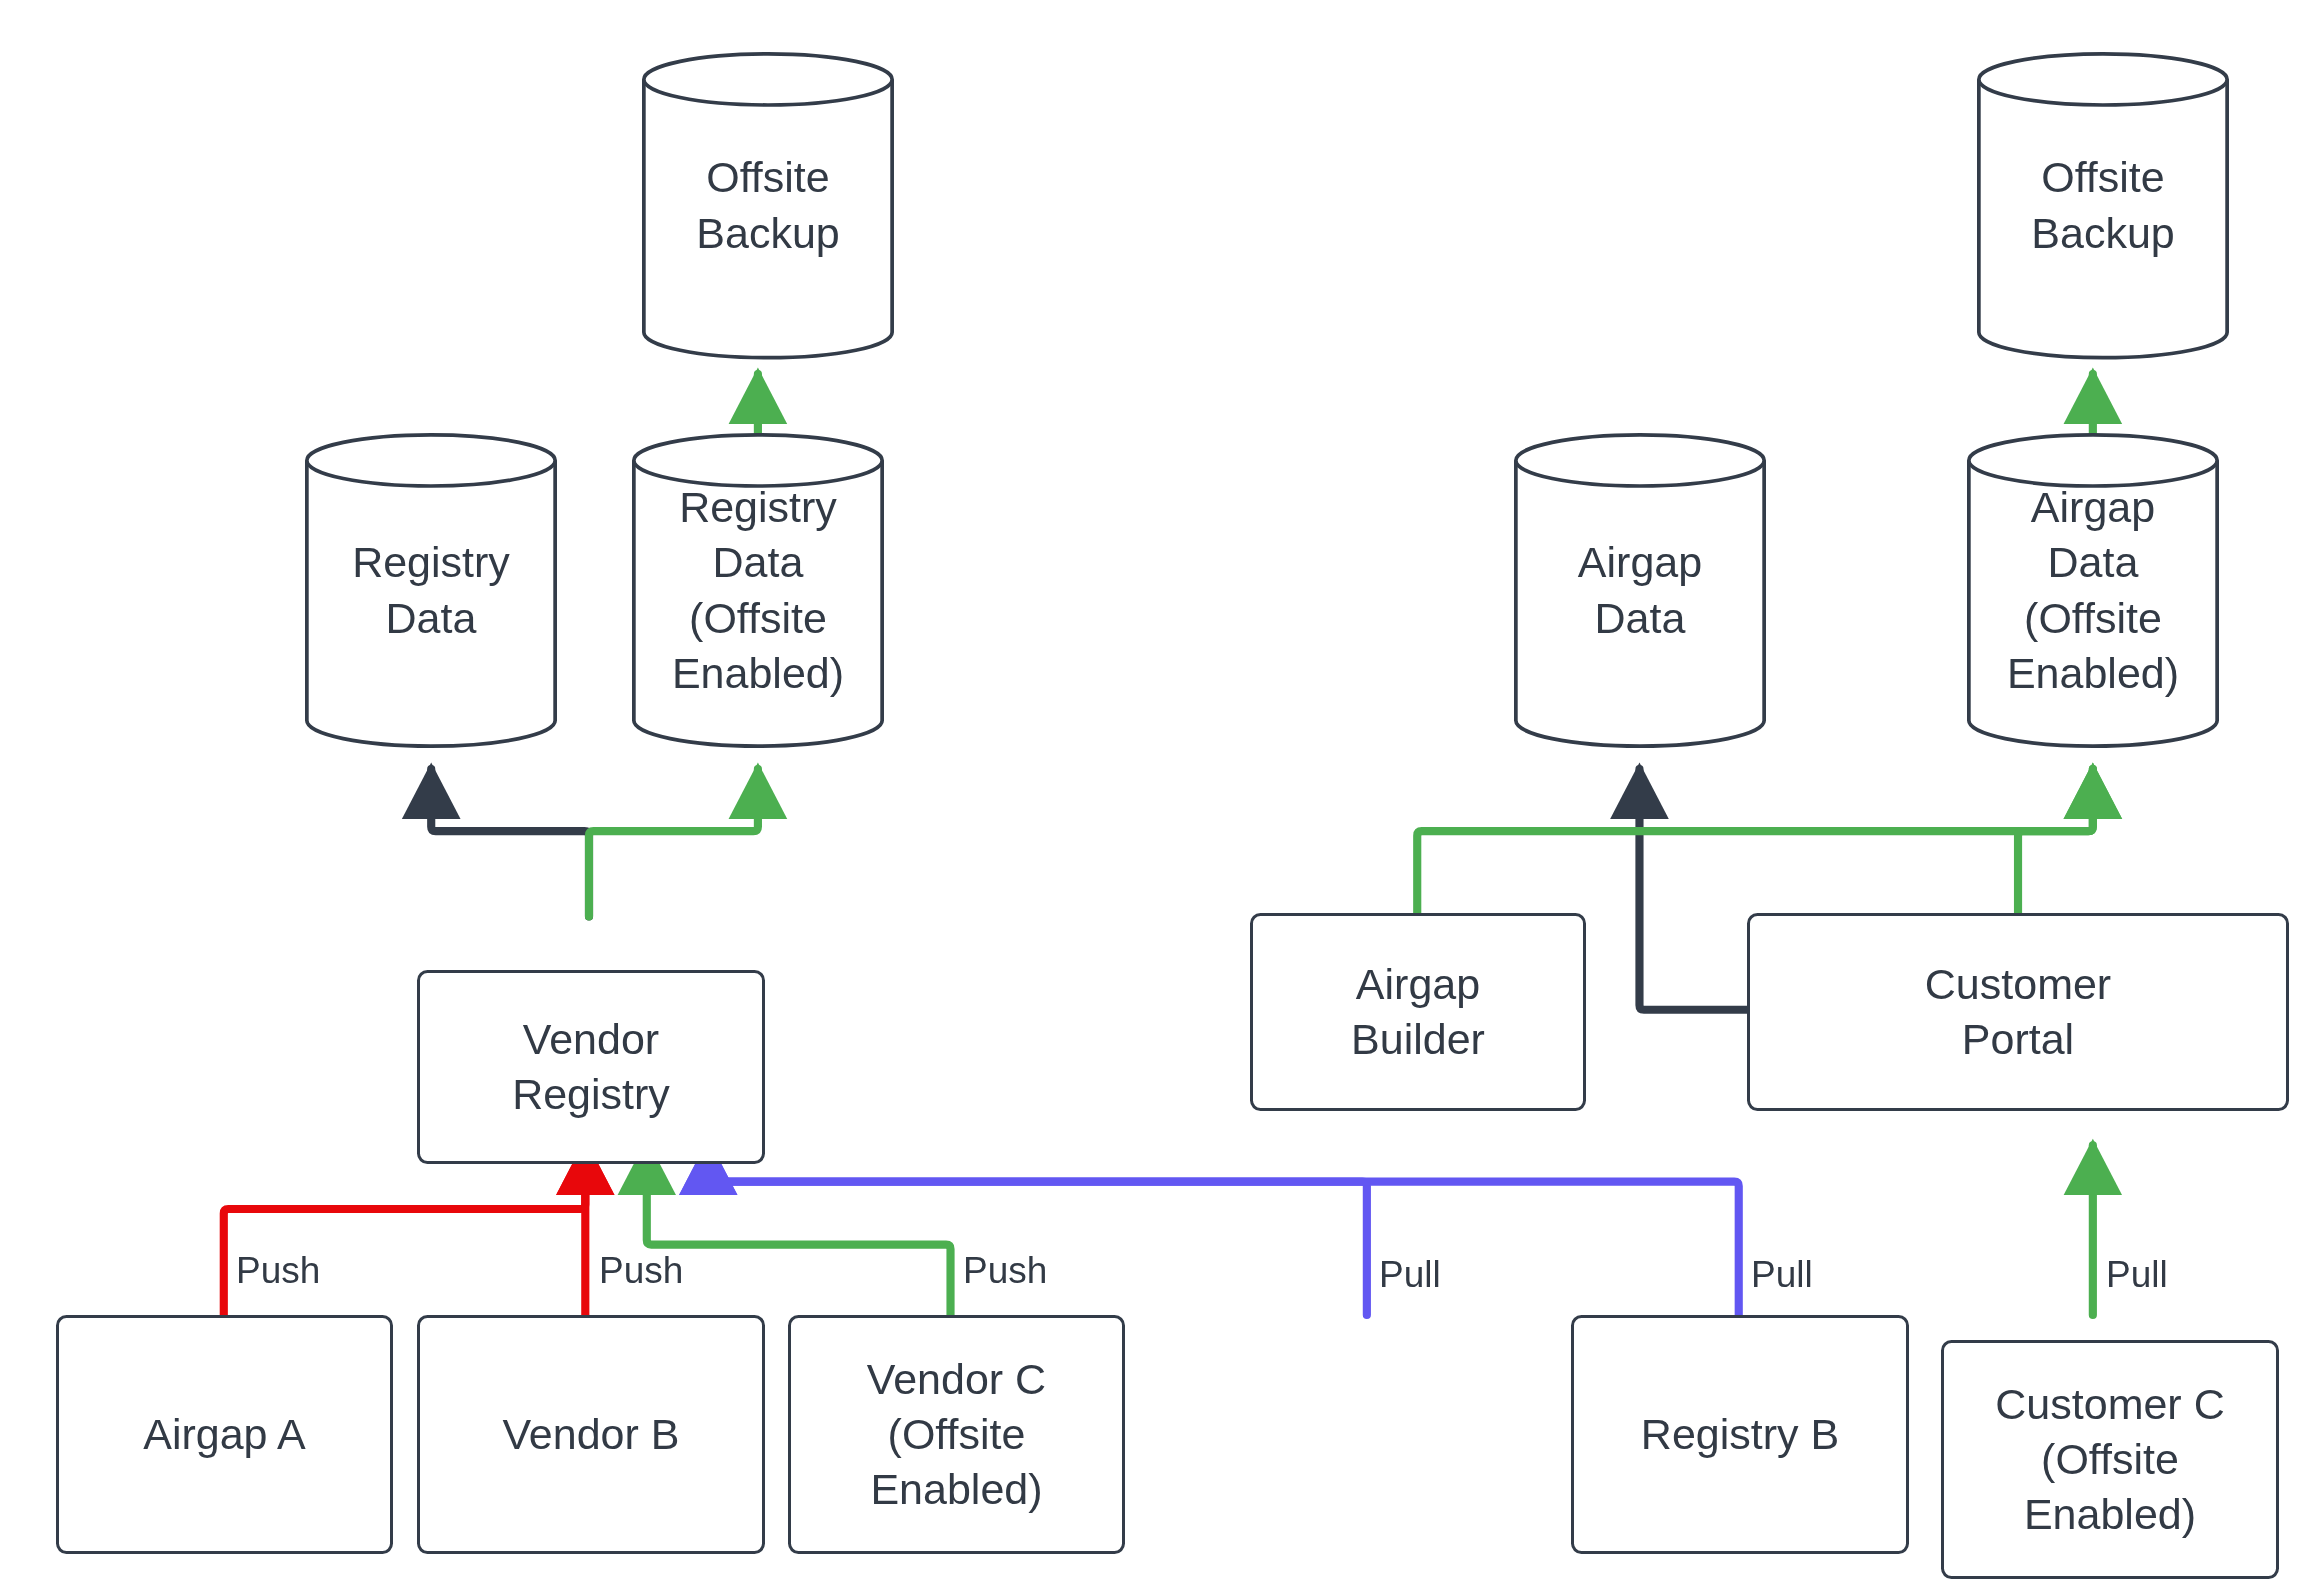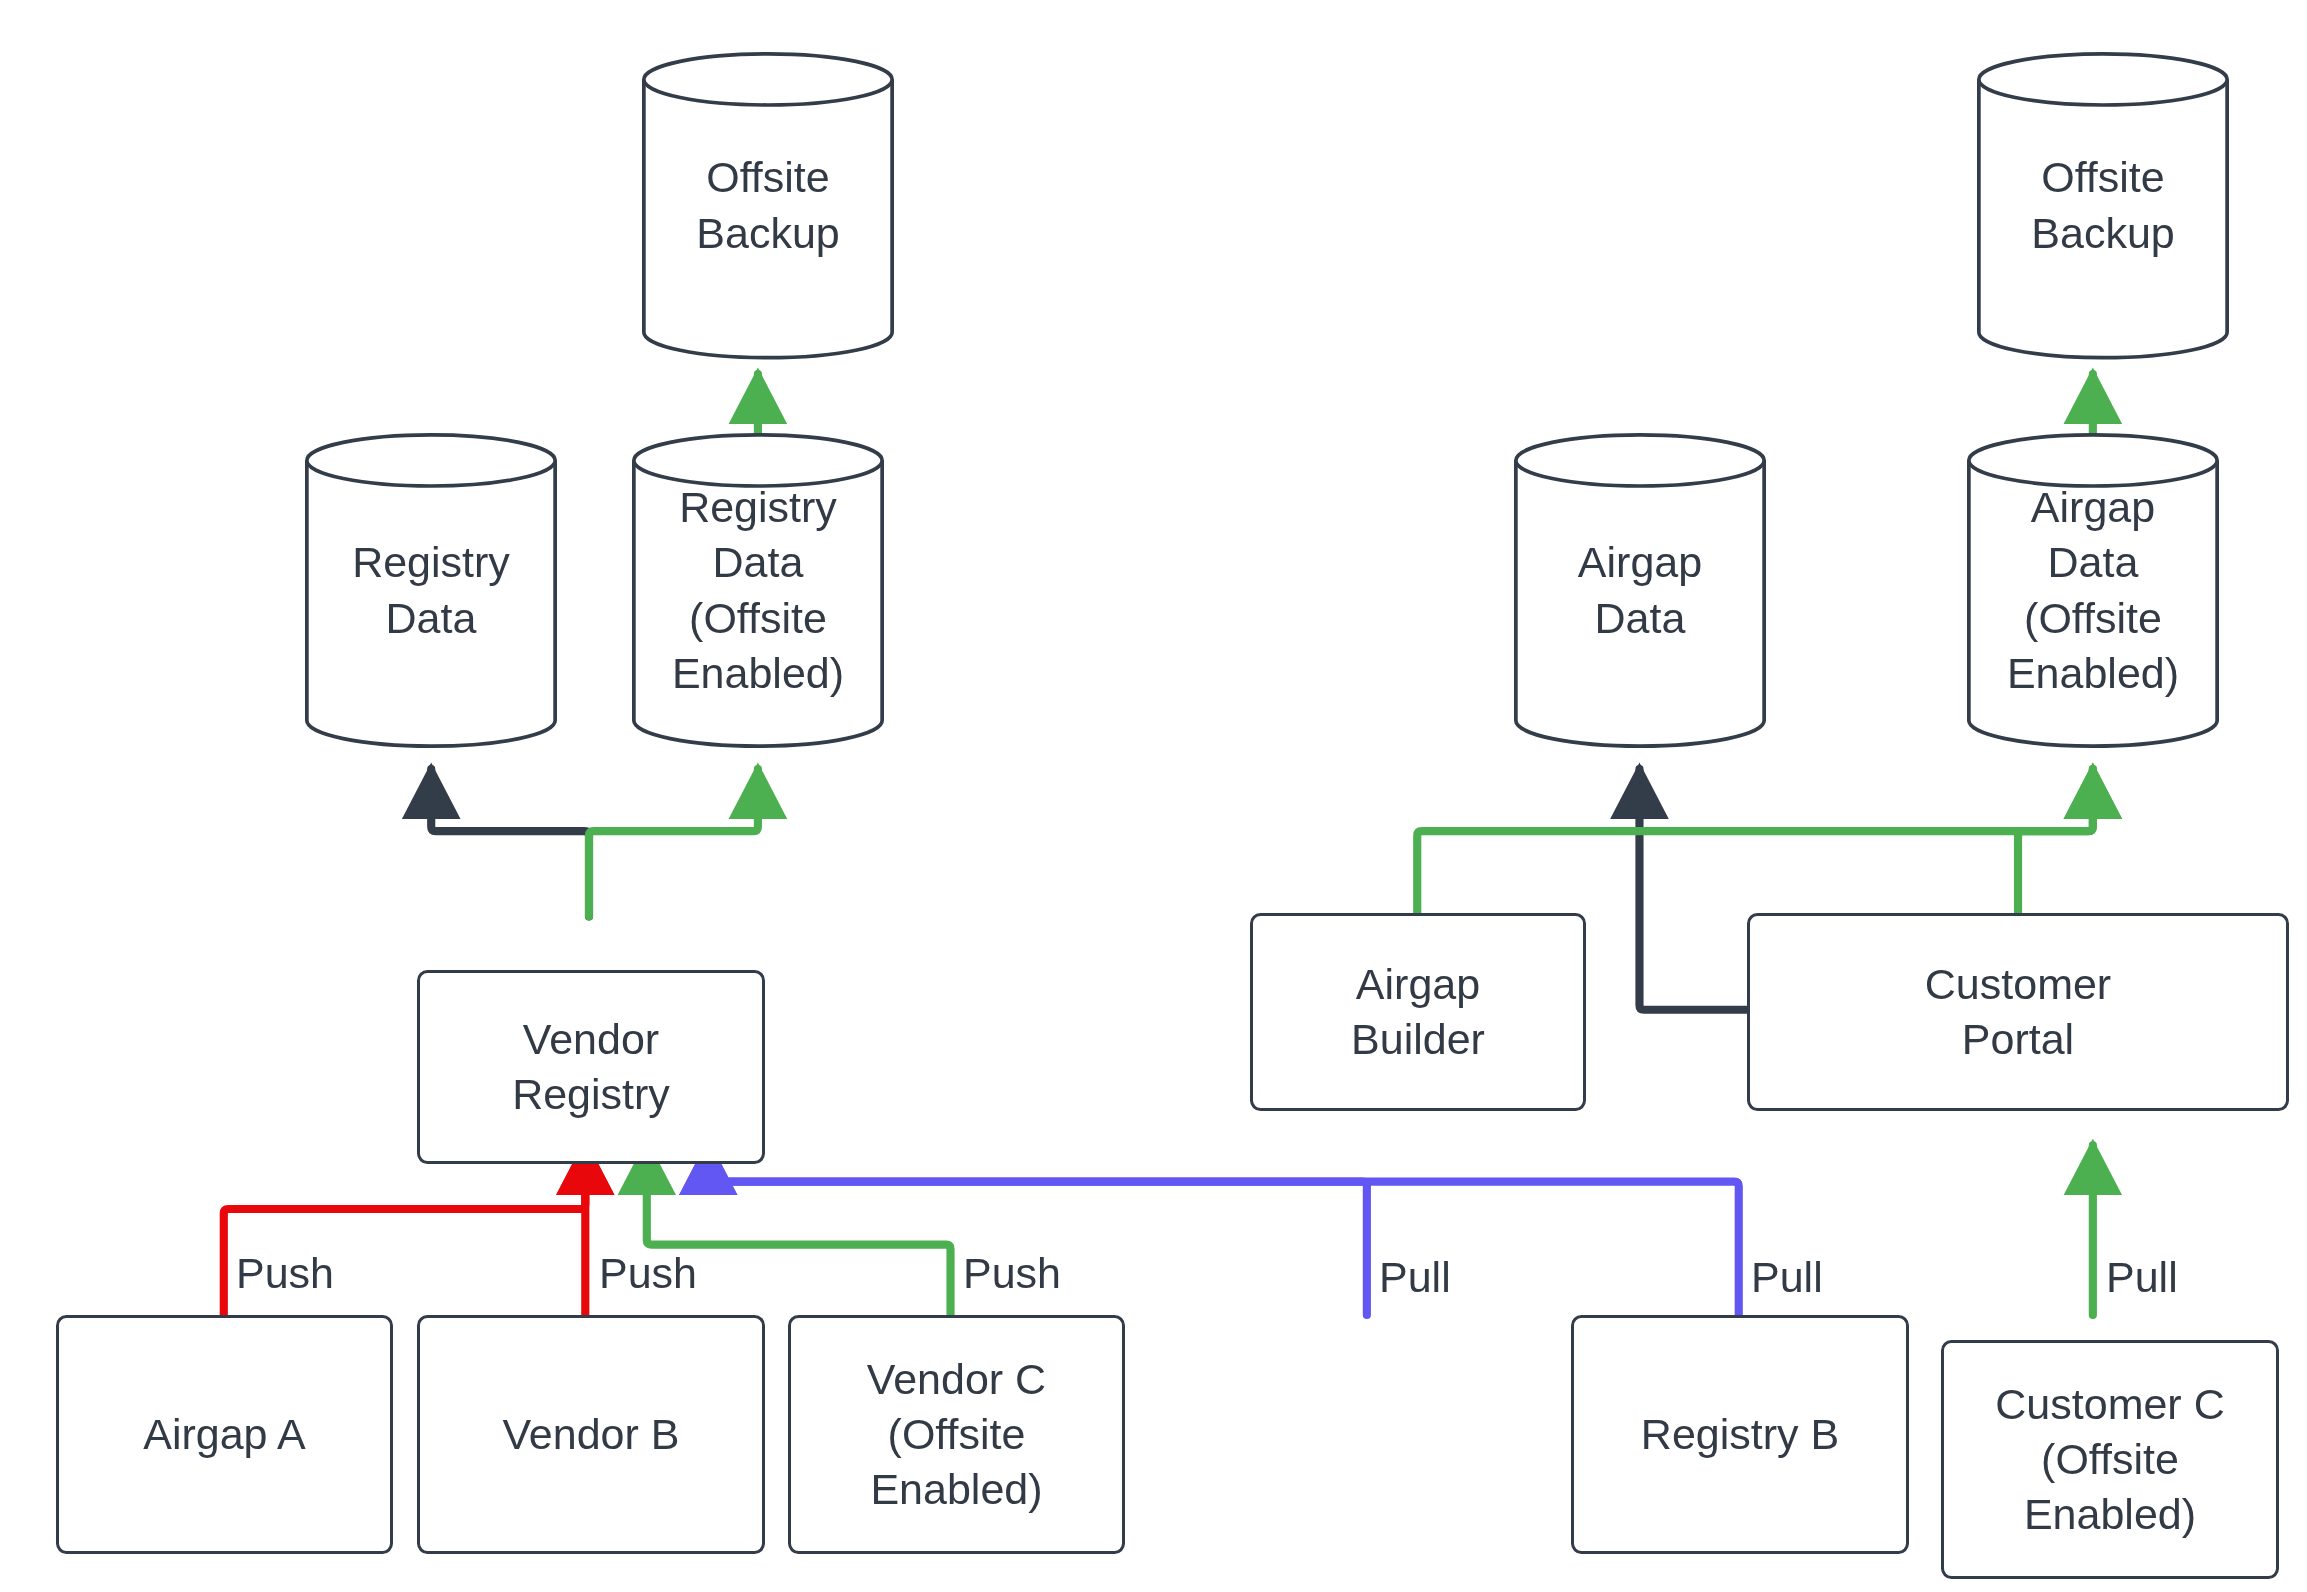--- a/index.html
+++ b/index.html
@@ -51,21 +51,21 @@
     position:relative;
     z-index:2;
     white-space:pre-line;
     padding:0 4.4px;
   }
 
   
   .edge-label{
     position:absolute;
     color:#323a45;
-    font-size:43px;
+    font-size:37px;
     line-height:1;
     white-space:nowrap;
     background:transparent;
   }
 </style>
 </head>
 <body>
 
 <div id="diagram-root">
 

